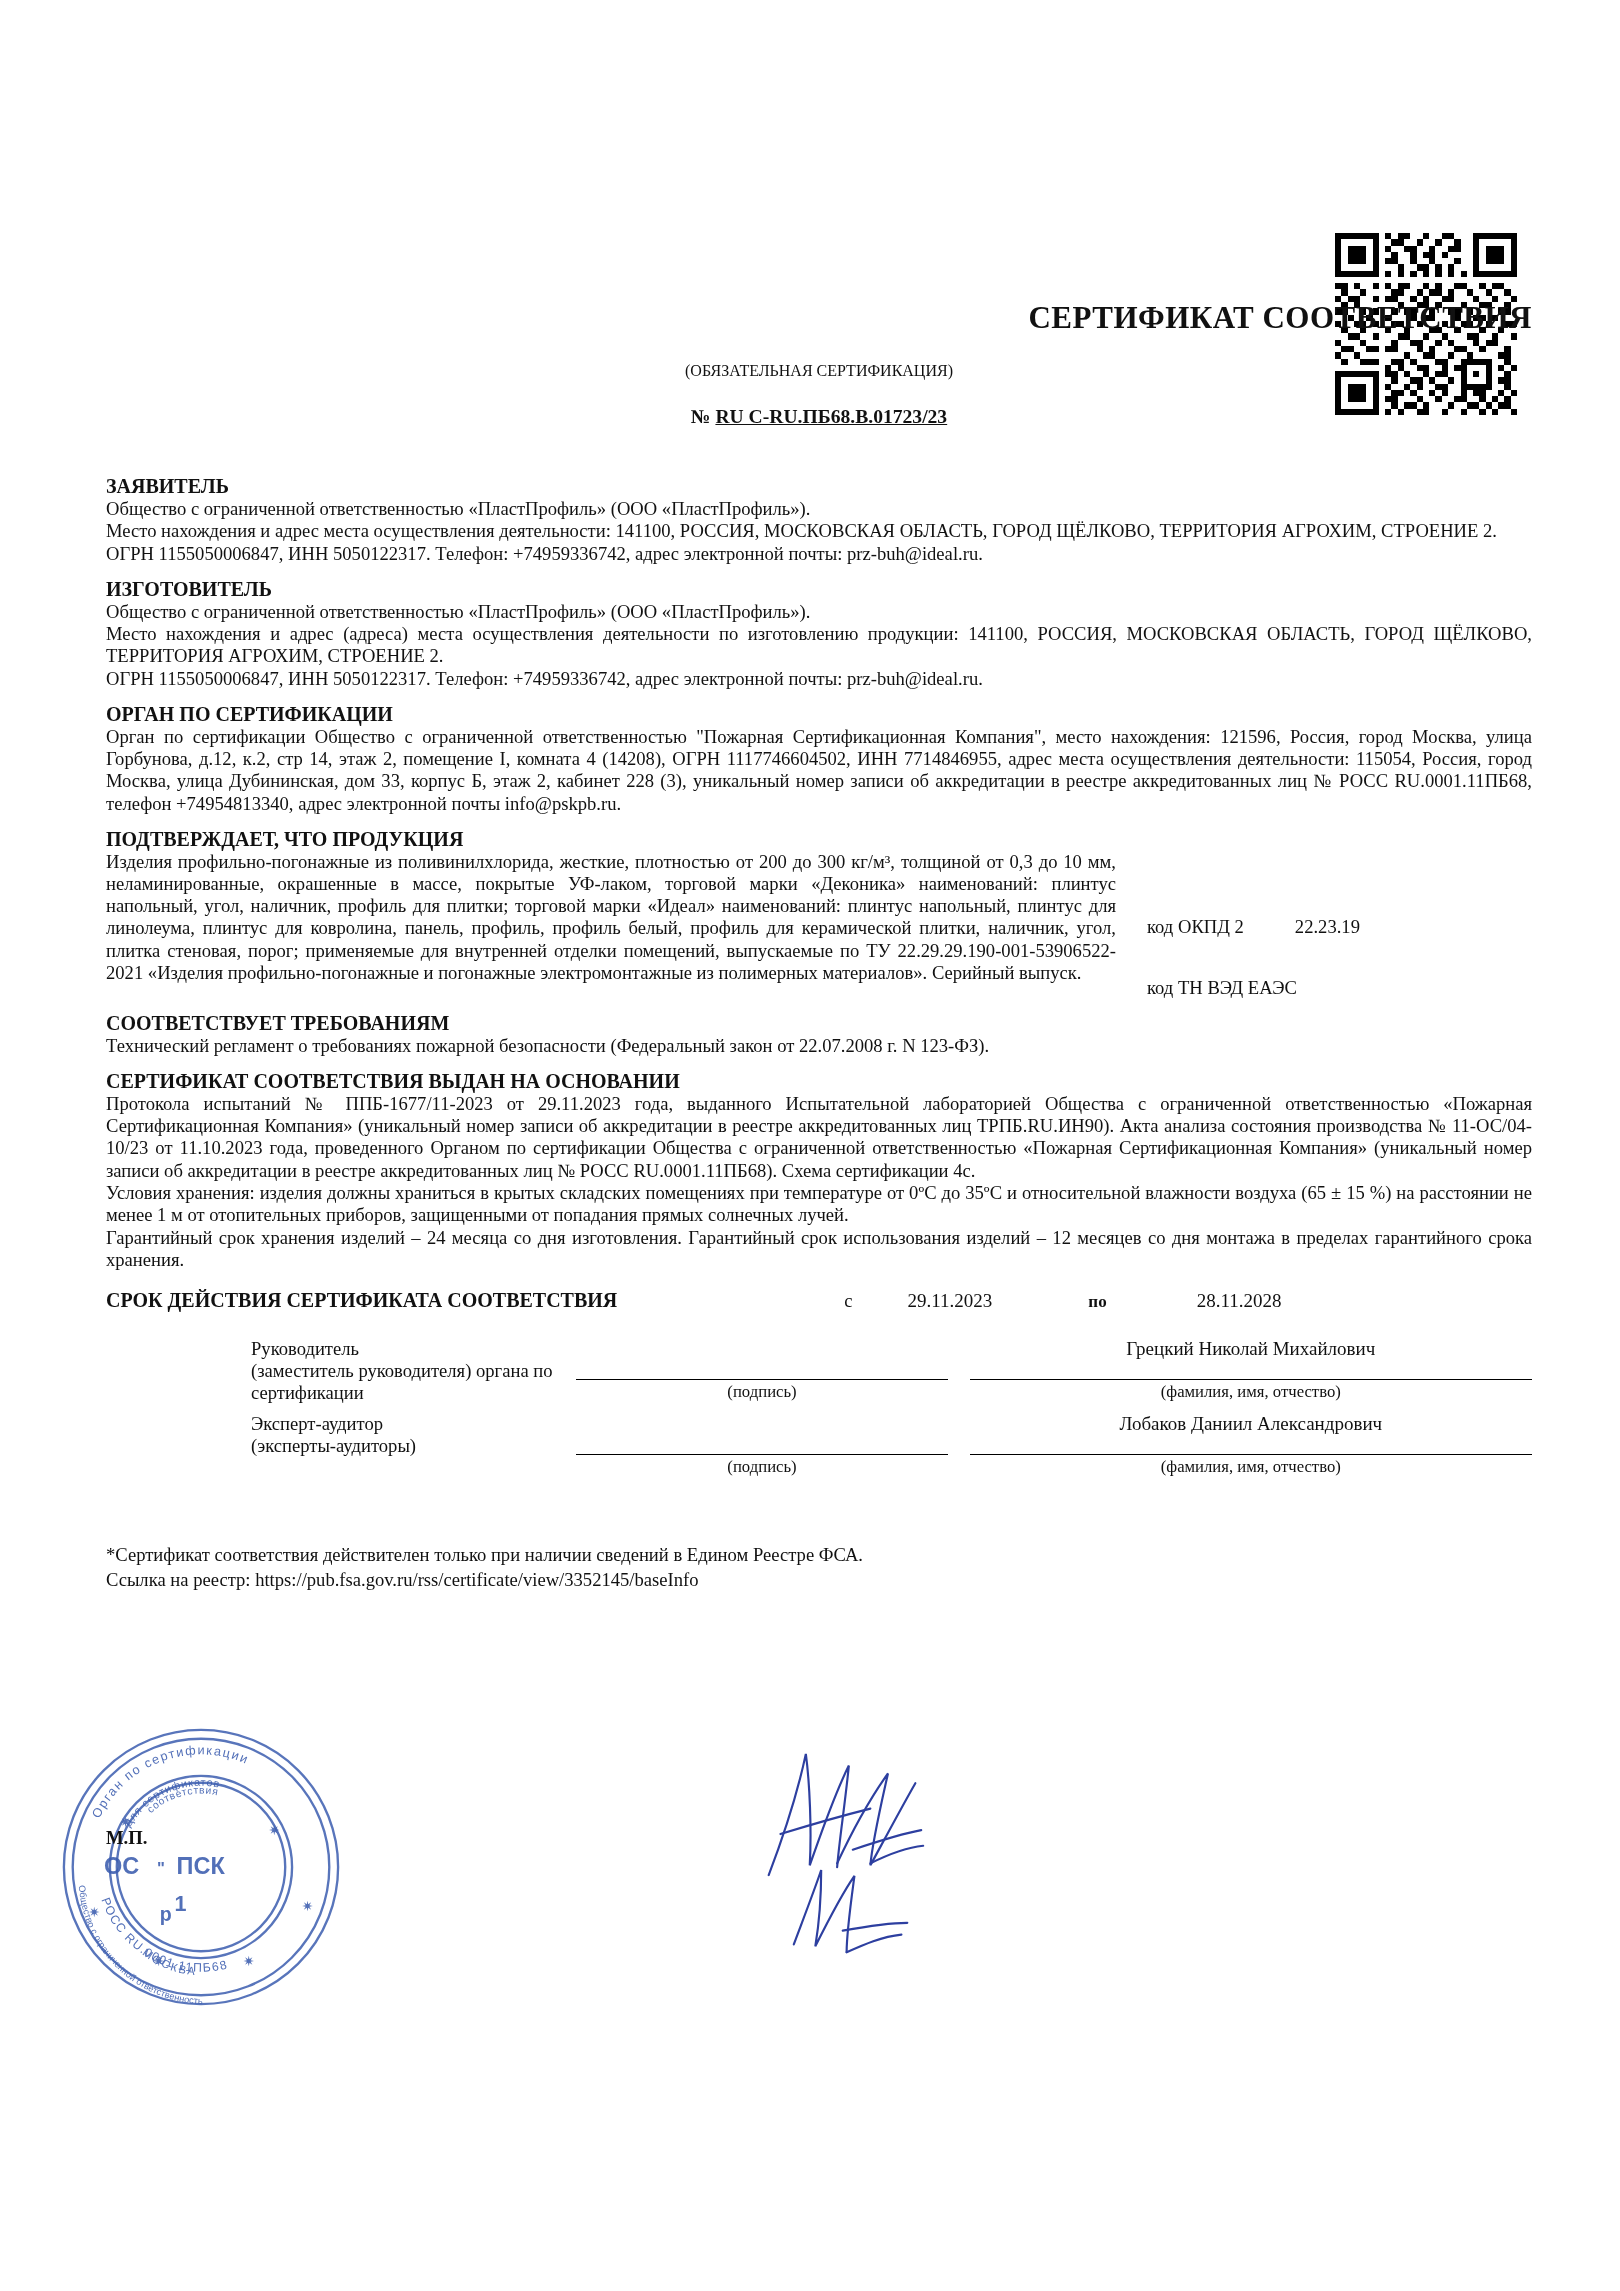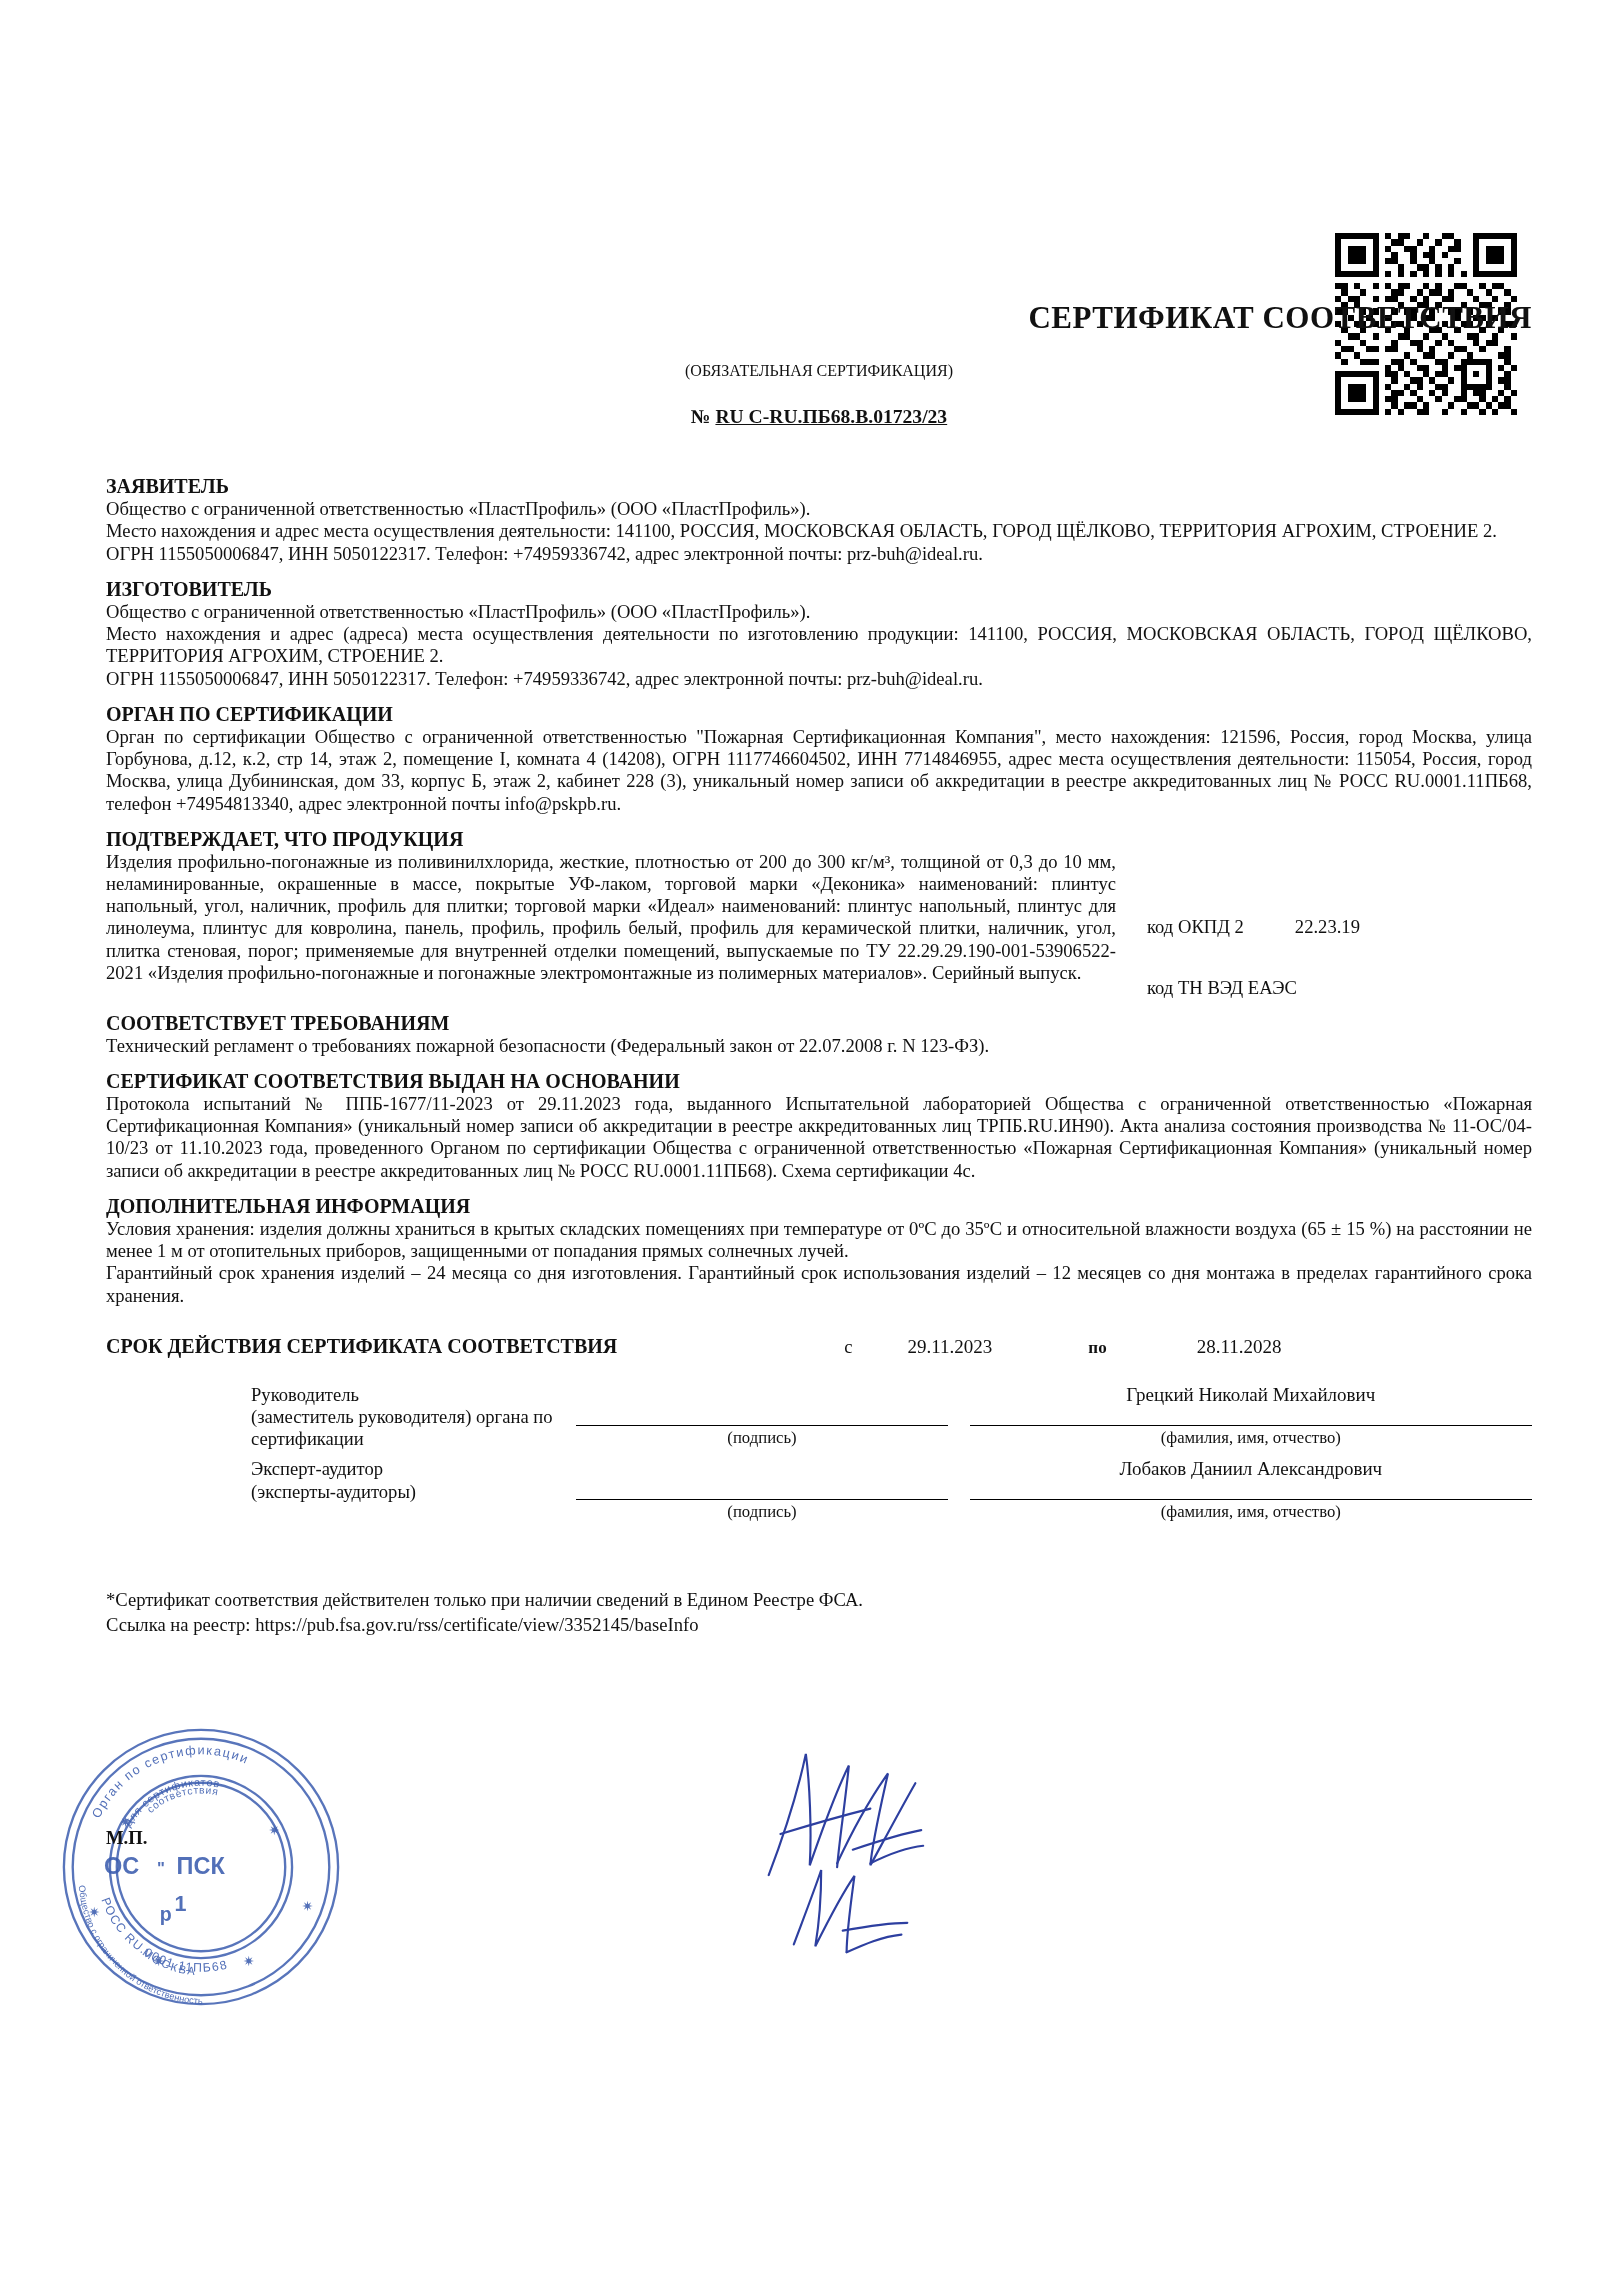--- a/index.html
+++ b/index.html
@@ -96,21 +96,21 @@
   .code-line {
     display: flex;
     justify-content: flex-start;
   }
   .code-label { display:inline-block; }
   .code-value { margin-left: 51px; }
   .code-line2 { margin-top: 39px; }
 
   
   .validity {
-    margin-top: 28px;
+    margin-top: 18px;
     display: flex;
     align-items: baseline;
     font-size: 20px;
     font-weight: bold;
   }
   .validity .label { flex: 0 0 auto; }
   .validity .c-marker { margin-left: 227px; font-weight: normal; font-size: 18.6px;}
   .validity .date1 { margin-left: 55px; font-weight: normal; font-size: 19px; }
   .validity .po { margin-left: 96px; font-weight: bold; font-size: 17px; }
   .validity .date2 { margin-left: 90px; font-weight: normal; font-size: 19px; }
@@ -466,21 +466,20 @@
         </div>
       </div>
     </div>
 
     <div class="section-head">СООТВЕТСТВУЕТ ТРЕБОВАНИЯМ</div>
     <p class="body">Технический регламент о требованиях пожарной безопасности (Федеральный закон от 22.07.2008 г. N 123-ФЗ).</p>
 
     <div class="section-head">СЕРТИФИКАТ СООТВЕТСТВИЯ ВЫДАН НА ОСНОВАНИИ</div>
     <p class="body">Протокола испытаний № ППБ-1677/11-2023 от 29.11.2023 года, выданного Испытательной лабораторией Общества с ограниченной ответственностью «Пожарная Сертификационная Компания» (уникальный номер записи об аккредитации в реестре аккредитованных лиц ТРПБ.RU.ИН90). Акта анализа состояния производства № 11-ОС/04-10/23 от 11.10.2023 года, проведенного Органом по сертификации Общества с ограниченной ответственностью «Пожарная Сертификационная Компания» (уникальный номер записи об аккредитации в реестре аккредитованных лиц № РОСС RU.0001.11ПБ68). Схема сертификации 4с.</p>
 
-    <div class="section-head">ДОПОЛНИТЕЛЬНАЯ ИНФОРМАЦИЯ</div>
     <p class="body">Условия хранения: изделия должны храниться в крытых складских помещениях при температуре от 0ºС до 35ºС и относительной влажности воздуха (65 ± 15 %) на расстоянии не менее 1 м от отопительных приборов, защищенными от попадания прямых солнечных лучей.</p>
     <p class="body">Гарантийный срок хранения изделий – 24 месяца со дня изготовления. Гарантийный срок использования изделий – 12 месяцев со дня монтажа в пределах гарантийного срока хранения.</p>
 
     <div class="validity">
       <span class="label">СРОК ДЕЙСТВИЯ СЕРТИФИКАТА СООТВЕТСТВИЯ</span>
       <span class="c-marker">с</span>
       <span class="date1">29.11.2023</span>
       <span class="po">по</span>
       <span class="date2">28.11.2028</span>
     </div>

